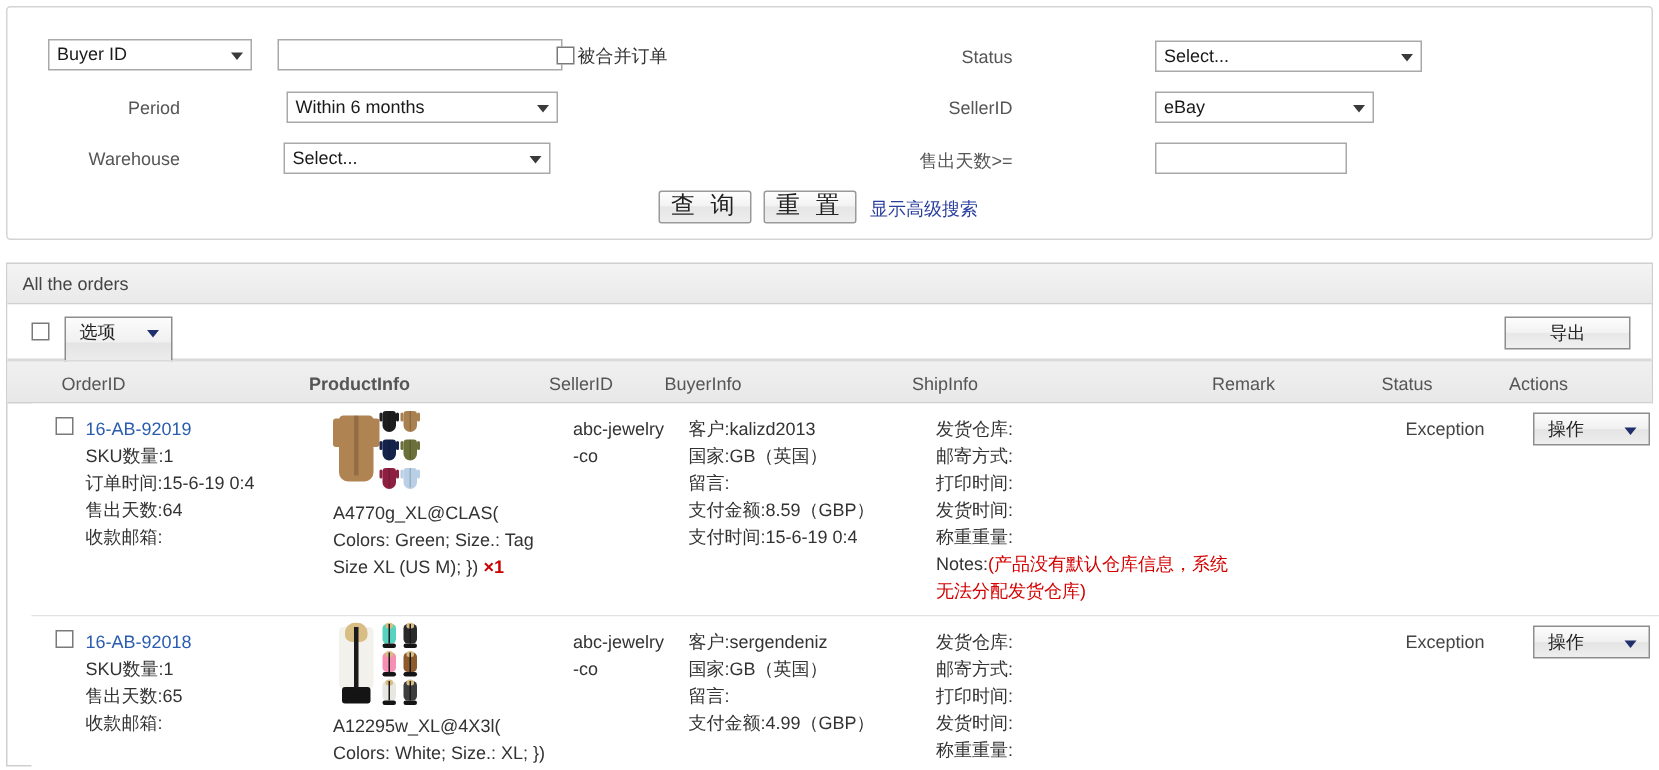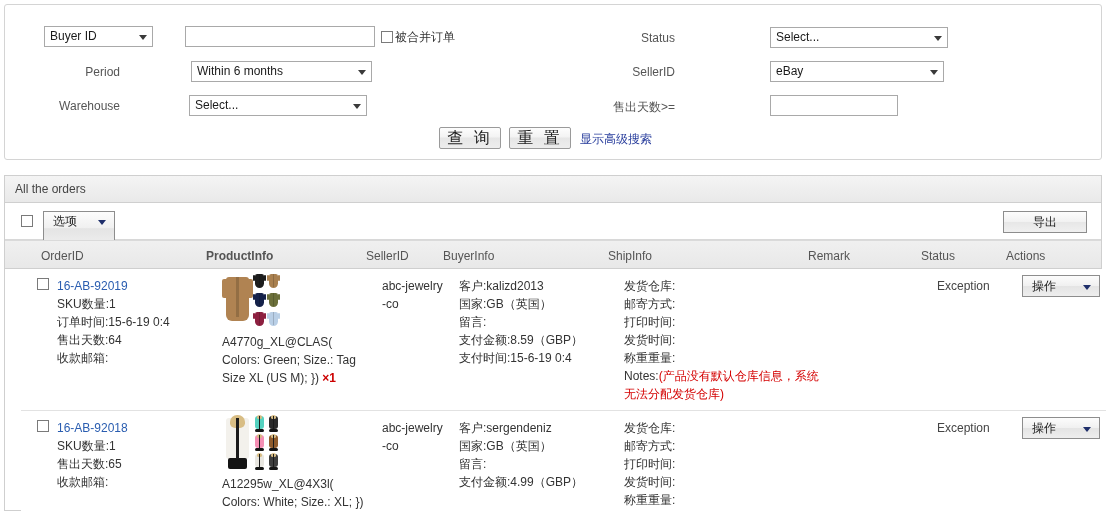--- a/index.html
+++ b/index.html
@@ -162,45 +162,45 @@
     background: #141414; border-radius: 2px;
   }
 </style>
 </head>
 <body>
 
 <div class="page">
 
   <div class="search-panel">
 
-    <div class="sel-wrap" style="left:39px; top:21px; width:109px;">
+    <div class="sel-wrap" style="left:27px; top:21px; width:136px;">
       <div class="sel-box">Buyer ID</div>
       <span class="arrow"></span>
     </div>
 
     <input class="ui" type="text" style="left: 180px; top: 21px; width: 190px;" value="">
 
-    <label class="cb-label" style="left:376px; top:24px;">
+    <label class="cb-label" style="left:366px; top:24px;">
       <span class="chk"></span><span class="txt">被合并订单</span>
     </label>
 
     <div class="fld-label" style="left:570px; top:26px; width:100px;">Status</div>
     <div class="sel-wrap" style="left:765px; top:22px; width:178px;">
       <div class="sel-box">Select...</div>
       <span class="arrow"></span>
     </div>
 
     <div class="fld-label" style="left:35px; top:60px; width:80px;">Period</div>
     <div class="sel-wrap" style="left:186px; top:56px; width:181px;">
       <div class="sel-box">Within 6 months</div>
       <span class="arrow"></span>
     </div>
 
     <div class="fld-label" style="left:570px; top:60px; width:100px;">SellerID</div>
-    <div class="sel-wrap" style="left:765px; top:56px; width:174px;">
+    <div class="sel-wrap" style="left:765px; top:56px; width:146px;">
       <div class="sel-box">eBay</div>
       <span class="arrow"></span>
     </div>
 
     <div class="fld-label" style="left:35px; top:94px; width:80px;">Warehouse</div>
     <div class="sel-wrap" style="left:184px; top:90px; width:178px;">
       <div class="sel-box">Select...</div>
       <span class="arrow"></span>
     </div>
 

